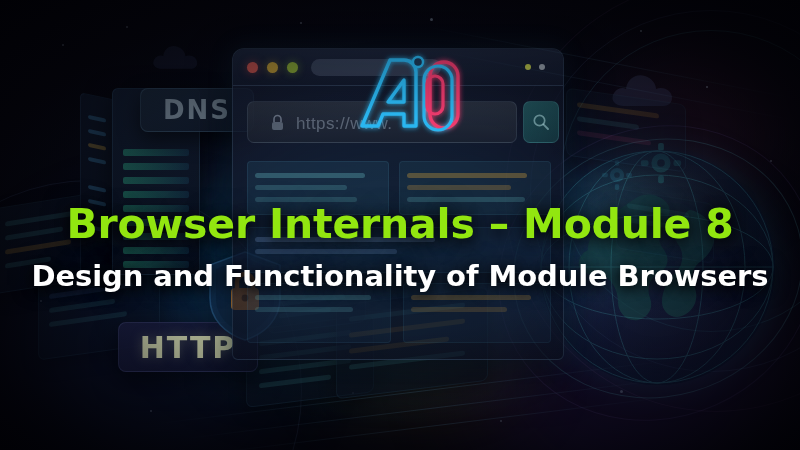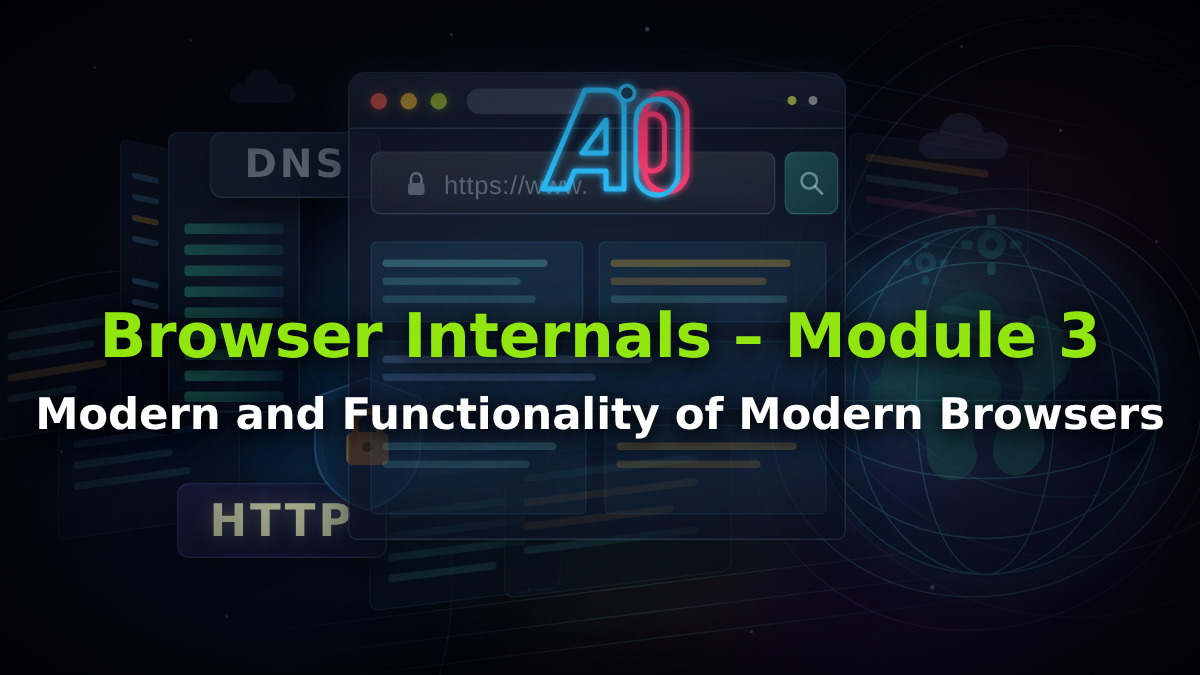--- a/index.html
+++ b/index.html
@@ -360,16 +360,16 @@
   </div>
 
   <div class="streak" style="left:150px;top:392px;width:520px;transform:rotate(-7deg);"></div>
   <div class="streak" style="left:180px;top:408px;width:500px;transform:rotate(-7deg);"></div>
   <div class="streak" style="left:210px;top:424px;width:470px;transform:rotate(-7deg);"></div>
   <div class="streak" style="left:420px;top:62px;width:380px;transform:rotate(11deg);opacity:.6;"></div>
   <div class="streak" style="left:440px;top:86px;width:360px;transform:rotate(11deg);opacity:.5;"></div>
 
   <div class="bg-vignette"></div>
 
-  <div class="title" style="color: rgb(146, 230, 16);">Browser Internals – Module 3</div>
-  <div class="subtitle">Modern and Functionality of Modern Browsers</div>
+  <div class="title" style="color: rgb(146, 230, 16);">Browser Internals – Module 8</div>
+  <div class="subtitle">Design and Functionality of Module Browsers</div>
 
 </div>
 
 </body></html>

